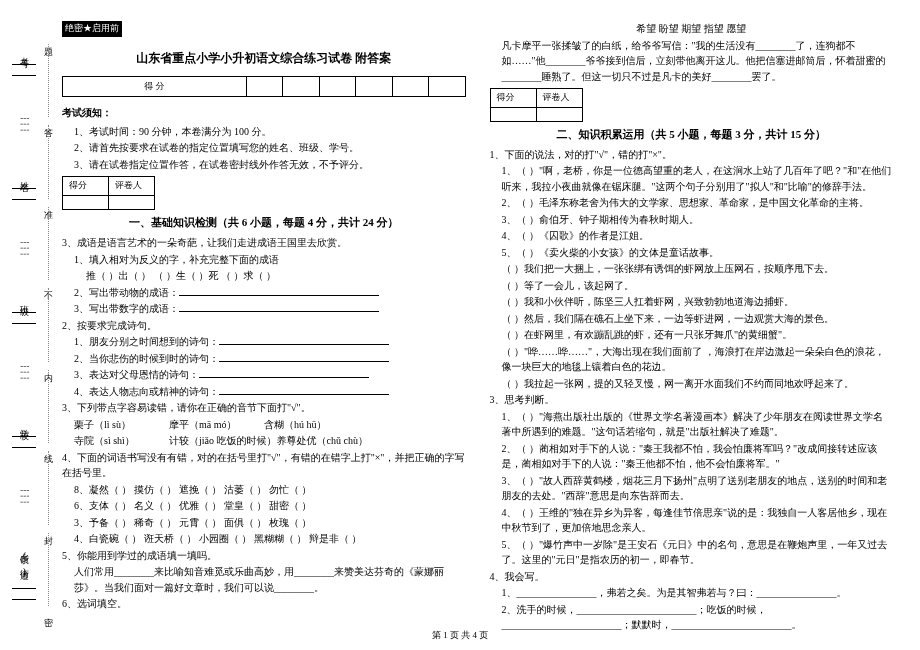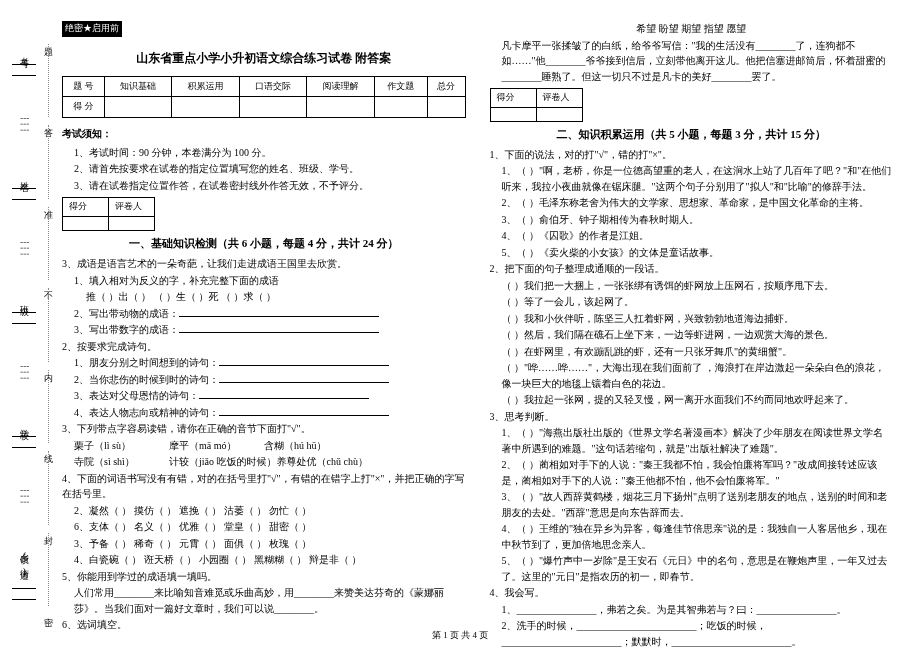--- a/index.html
+++ b/index.html
@@ -204,29 +204,20 @@
 </div>
 
 <div class="page">
 
   <div class="col">
     <span class="confidential">绝密★启用前</span>
     <div class="title">山东省重点小学小升初语文综合练习试卷 附答案</div>
 
     <table class="score">
       <tbody>
-          <tr>
-        <th>题 号</th>
-        <th>知识基础</th>
-        <th>积累运用</th>
-        <th>口语交际</th>
-        <th>阅读理解</th>
-        <th>作文题</th>
-        <th>总分</th>
-      </tr>
       <tr>
         <td>得 分</td>
         <td></td>
             <td></td>
             <td></td>
             <td></td>
             <td></td>
             <td></td>
       </tr>
     </tbody>
@@ -266,21 +257,21 @@
 
     <div class="line">3、下列带点字容易读错，请你在正确的音节下面打"√"。</div>
     <div class="line indent1 pinyin-row">
       <span>栗子（lì  sù）</span><span>摩平（mā  mó）</span><span>含糊（hú  hū）</span>
     </div>
     <div class="line indent1 pinyin-row">
       <span>寺院（sì  shì）</span><span>计较（jiǎo  吃饭的时候）</span><span>养尊处优（chǔ  chù）</span>
     </div>
 
     <div class="line">4、下面的词语书写没有有错，对的在括号里打"√"，有错的在错字上打"×"，并把正确的字写在括号里。</div>
-    <div class="line indent1">2、凝然（    ）   摸仿（    ）   遮挽（    ）   沽萎（    ）   勿忙（    ）</div>
+    <div class="line indent1">8、凝然（    ）   摸仿（    ）   遮挽（    ）   沽萎（    ）   勿忙（    ）</div>
     <div class="line indent1">6、支体（    ）   名义（    ）   优雅（    ）   堂皇（    ）   甜密（    ）</div>
     <div class="line indent1">3、予备（    ）   稀奇（    ）   元霄（    ）   面俱（    ）   枚瑰（    ）</div>
     <div class="line indent1">4、白瓷碗（    ）   诳天桥（    ）   小园圈（    ）   黑糊糊（    ）   辩是非（    ）</div>
 
     <div class="line">5、你能用到学过的成语填一填吗。</div>
     <div class="line indent1">人们常用________来比喻知音难觅或乐曲高妙，用________来赞美达芬奇的《蒙娜丽莎》。当我们面对一篇好文章时，我们可以说________。</div>
 
     <div class="line">6、选词填空。</div>
   </div>
 
@@ -303,21 +294,20 @@
 
     <div class="sec-title">二、知识积累运用（共 5 小题，每题 3 分，共计 15 分）</div>
 
     <div class="line">1、下面的说法，对的打"√"，错的打"×"。</div>
     <div class="line indent1">1、（    ）"啊，老桥，你是一位德高望重的老人，在这涧水上站了几百年了吧？"和"在他们听来，我拉小夜曲就像在锯床腿。"这两个句子分别用了"拟人"和"比喻"的修辞手法。</div>
     <div class="line indent1">2、（    ）毛泽东称老舍为伟大的文学家、思想家、革命家，是中国文化革命的主将。</div>
     <div class="line indent1">3、（    ）俞伯牙、钟子期相传为春秋时期人。</div>
     <div class="line indent1">4、（    ）《囚歌》的作者是江姐。</div>
     <div class="line indent1">5、（    ）《卖火柴的小女孩》的文体是童话故事。</div>
 
-    <div class="line">2、把下面的句子整理成通顺的一段话。</div>
     <div class="line indent1">（    ）我们把一大捆上，一张张绑有诱饵的虾网放上压网石，按顺序甩下去。</div>
     <div class="line indent1">（    ）等了一会儿，该起网了。</div>
     <div class="line indent1">（    ）我和小伙伴听，陈坚三人扛着虾网，兴致勃勃地道海边捕虾。</div>
     <div class="line indent1">（    ）然后，我们隔在礁石上坐下来，一边等虾进网，一边观赏大海的景色。</div>
     <div class="line indent1">（    ）在虾网里，有欢蹦乱跳的虾，还有一只张牙舞爪"的黄细蟹"。</div>
     <div class="line indent1">（    ）"哗……哗……"，大海出现在我们面前了 ，海浪打在岸边激起一朵朵白色的浪花，像一块巨大的地毯上镶着白色的花边。</div>
     <div class="line indent1">（    ）我拉起一张网，提的又轻叉慢，网一离开水面我们不约而同地欢呼起来了。</div>
 
     <div class="line">3、思考判断。</div>
     <div class="line indent1">1、（    ）"海燕出版社出版的《世界文学名著漫画本》解决了少年朋友在阅读世界文学名著中所遇到的难题。"这句话若缩句，就是"出版社解决了难题"。</div>

